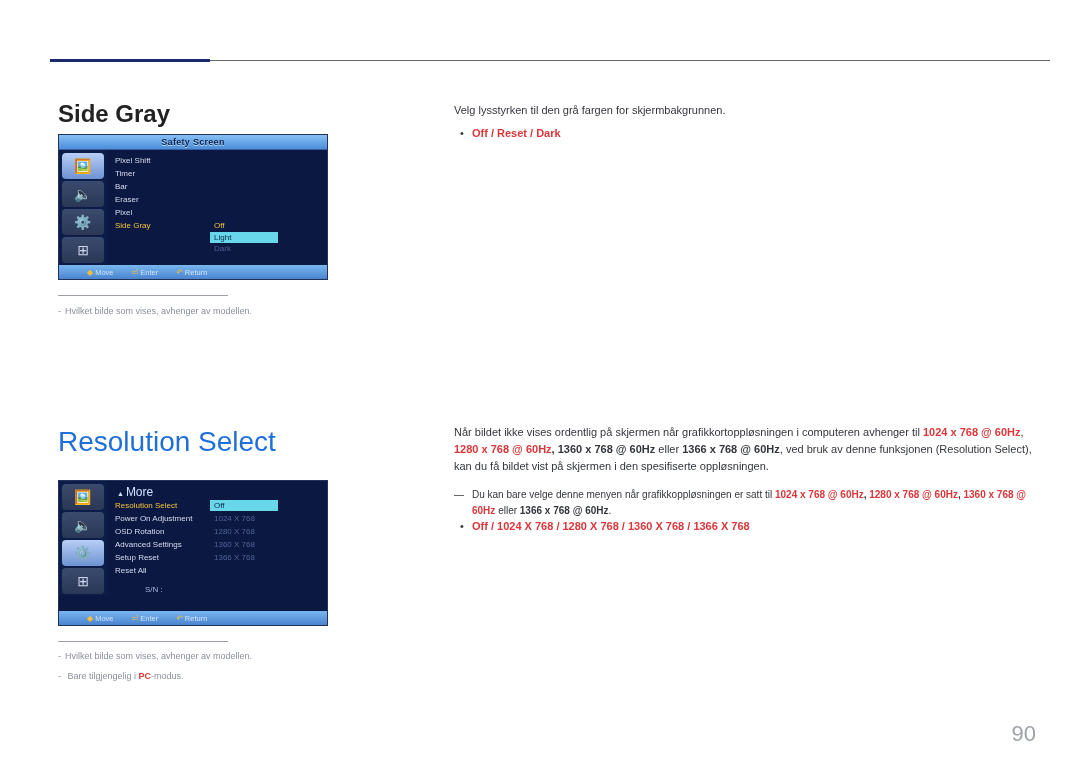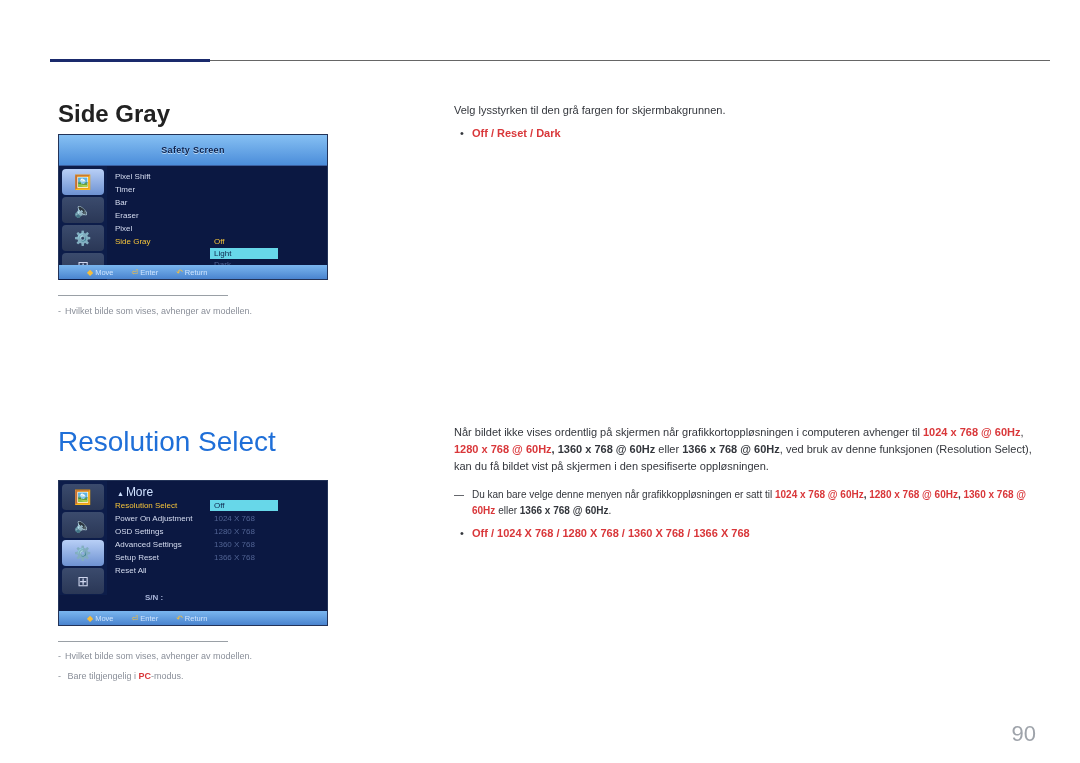--- a/index.html
+++ b/index.html
@@ -52,21 +52,21 @@
     color: #cfd6ee;
   }
   .osd1 { top: 134px; height: 146px; }
   .osd2 { top: 480px; height: 146px; }
   .osd-title {
     background: linear-gradient(#86c0f3, #4b8dda);
     color: #0d224d;
     font-weight: 700;
     text-align: center;
     font-size: 9px;
-    padding: 10px 0;
+    padding: 2px 0;
     border-bottom: 1px solid #3a5fa0;
     text-shadow: 0 1px 0 #c0dcf6;
     letter-spacing: 0.3px;
   }
   .osd-body { display: flex; height: calc(100% - 30px); }
   .osd-side {
     width: 48px;
     background: #0d1d4a;
     display: flex;
     flex-direction: column;
@@ -270,35 +270,35 @@
       <div class="more"><span>More</span></div>
       <div class="row">
         <span class="lbl sel">Resolution Select</span>
         <span class="val-pill val-sel">Off</span>
       </div>
       <div class="row">
         <span class="lbl">Power On Adjustment</span>
         <span class="val-pill val-muted">1024 X 768</span>
       </div>
       <div class="row">
-        <span class="lbl">OSD Settings</span>
+        <span class="lbl">OSD Rotation</span>
         <span class="val-pill val-muted">1280 X 768</span>
       </div>
       <div class="row">
         <span class="lbl">Advanced Settings</span>
         <span class="val-pill val-muted">1360 X 768</span>
       </div>
       <div class="row">
         <span class="lbl">Setup Reset</span>
         <span class="val-pill val-muted">1366 X 768</span>
       </div>
       <div class="row">
         <span class="lbl">Reset All</span>
       </div>
-      <div class="row" style="margin-top:14px;font-weight:bold;">
+      <div class="row" style="margin-top:6px;">
         <span style="color:#a8b4d8; padding-left:30px;">S/N :</span>
       </div>
     </div>
   </div>
   <div class="osd-legend">
     <span class="leg-item"><span class="leg-sym">◆</span><span>Move</span></span>
     <span class="leg-item"><span class="leg-sym">⏎</span><span>Enter</span></span>
     <span class="leg-item"><span class="leg-sym">↶</span><span>Return</span></span>
   </div>
 </div>
@@ -321,18 +321,18 @@
     <span class="bold">1366 x 768 @ 60Hz</span><span>, ved bruk av denne funksjonen (Resolution Select), kan du få bildet vist på skjermen i den spesifiserte oppløsningen.</span>
   </div>
   <div style="margin-top:12px; font-size:10px; padding-left:18px; position:relative;">
     <span class="emdash" style="position:absolute; left:0;">―</span>
     <span>Du kan bare velge denne menyen når grafikkoppløsningen er satt til </span>
     <span class="red bold">1024 x 768 @ 60Hz</span><span class="bold">, </span>
     <span class="red bold">1280 x 768 @ 60Hz</span><span class="bold">, </span>
     <span class="red bold">1360 x 768 @ 60Hz</span><span> eller </span>
     <span class="bold">1366 x 768 @ 60Hz</span><span>.</span>
   </div>
-  <div class="bullet-line" style="margin-top:7px;">
+  <div class="bullet-line" style="margin-top:0;">
     <span class="red bold">Off / 1024 X 768 / 1280 X 768 / 1360 X 768 / 1366 X 768</span>
   </div>
 </div>
 
 <div class="page-num">90</div>
 
 </body></html>

